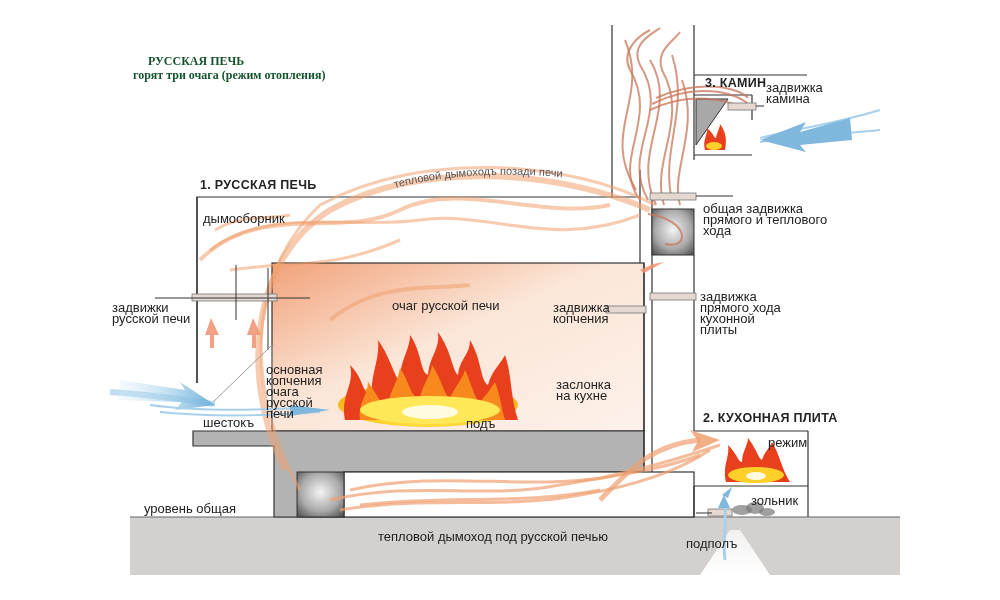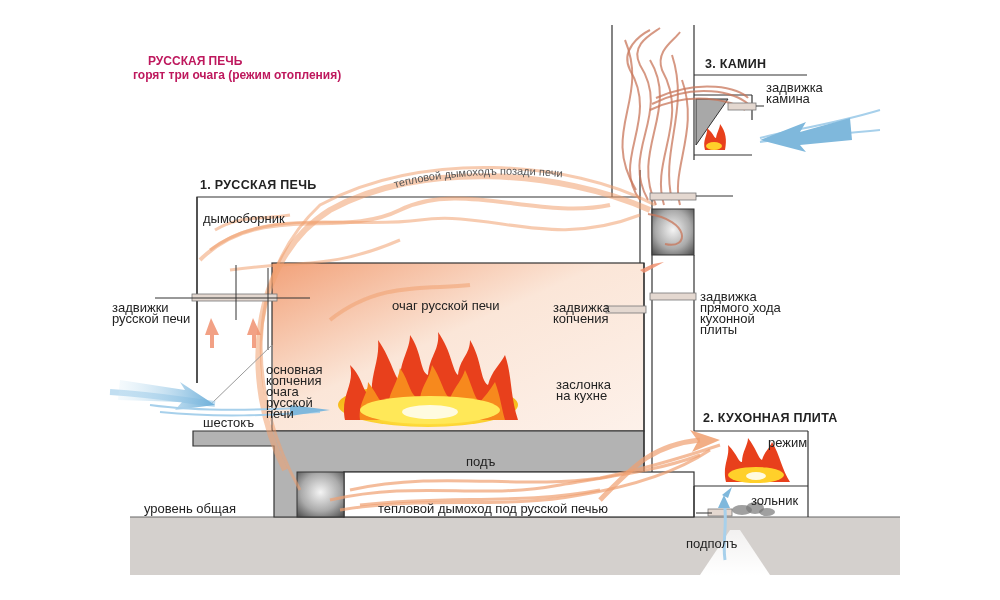--- a/index.html
+++ b/index.html
@@ -1,19 +1,19 @@
 <!DOCTYPE html>
 <html><head>
 <meta charset="utf-8">
 <style>
   html, body { margin: 0; padding: 0; background: #ffffff; }
   #stage { position: relative; width: 1000px; height: 600px; overflow: hidden; background: #fff; font-family: "Liberation Sans", sans-serif; }
   svg { position: absolute; left: 0; top: 0; }
   .lbl { position: absolute; font-family: "Liberation Sans", sans-serif; font-size: 13px; color: #222; line-height: 11px; white-space: pre; }
-  .bold { font-weight: bold; color: #be185d; }
+  .bold { font-weight: bold; color: #14532d; font-family: Liberation Serif, serif; }
   .ttl { font-size: 12px; font-weight: bold; }
   .sec { font-size: 12.5px; font-weight: bold; letter-spacing: 0.3px; }
   .right { }
 </style>
 </head>
 <body>
 
 <div id="stage">
 <svg width="1000" height="600" viewBox="0 0 1000 600">
   <defs>
@@ -193,41 +193,44 @@
   <text font-family="Liberation Sans, sans-serif" font-size="11" fill="#555">
     <textPath href="#flueTextPath" startOffset="0" id="flueText">тепловой дымоходъ позади печи</textPath>
   </text>
 </svg>
 
 <div class="lbl bold ttl" style="left:148px; top:56px;">РУССКАЯ ПЕЧЬ</div>
 <div class="lbl bold ttl" style="left:133px; top:70px;">горят три очага (режим отопления)</div>
 
 <div class="lbl sec" style="left:200px; top:180px;">1. РУССКАЯ ПЕЧЬ</div>
 <div class="lbl sec" style="left:703px; top:413px;">2. КУХОННАЯ ПЛИТА</div>
-<div class="lbl sec" style="left:705px; top:59px;">3. КАМИН</div>
+<div class="lbl sec" style="left:705px; top:78px;">3. КАМИН</div>
 
 <div class="lbl" style="left:203px; top:213px;">дымосборник</div>
 <div class="lbl right" style="left:112px; top:302px;">задвижки
 русской печи</div>
 <div class="lbl" style="left:266px; top:364px;">основная
 копчения
 очага
 русской
 печи</div>
 <div class="lbl" style="left:203px; top:417px;">шестокъ</div>
 <div class="lbl" style="left:392px; top:300px;">очаг русской печи</div>
-<div class="lbl" style="left:466px; top:418px;margin-top:38px;">подъ</div>
+<div class="lbl" style="left:466px; top:418px;">подъ</div>
 <div class="lbl right" style="left:553px; top:302px;">задвижка
 копчения</div>
 <div class="lbl right" style="left:556px; top:379px;">заслонка
 на кухне</div>
 <div class="lbl" style="left:766px; top:82px;">задвижка
 камина</div>
+<div class="lbl" style="left:703px; top:203px;">общая задвижка
+прямого и теплового
+хода</div>
 <div class="lbl" style="left:700px; top:291px;">задвижка
 прямого хода
 кухонной
 плиты</div>
 <div class="lbl" style="left:768px; top:437px;">режим</div>
 <div class="lbl" style="left:751px; top:495px;">зольник</div>
 <div class="lbl" style="left:144px; top:503px;">уровень общая</div>
-<div class="lbl" style="left:378px; top:503px;">тепловой дымоход под русской печью</div>
+<div class="lbl" style="left:378px; top:531px;">тепловой дымоход под русской печью</div>
 <div class="lbl" style="left:678px; top:538px;margin-left:8px;">подполъ</div>
 </div>
 
 </body></html>

